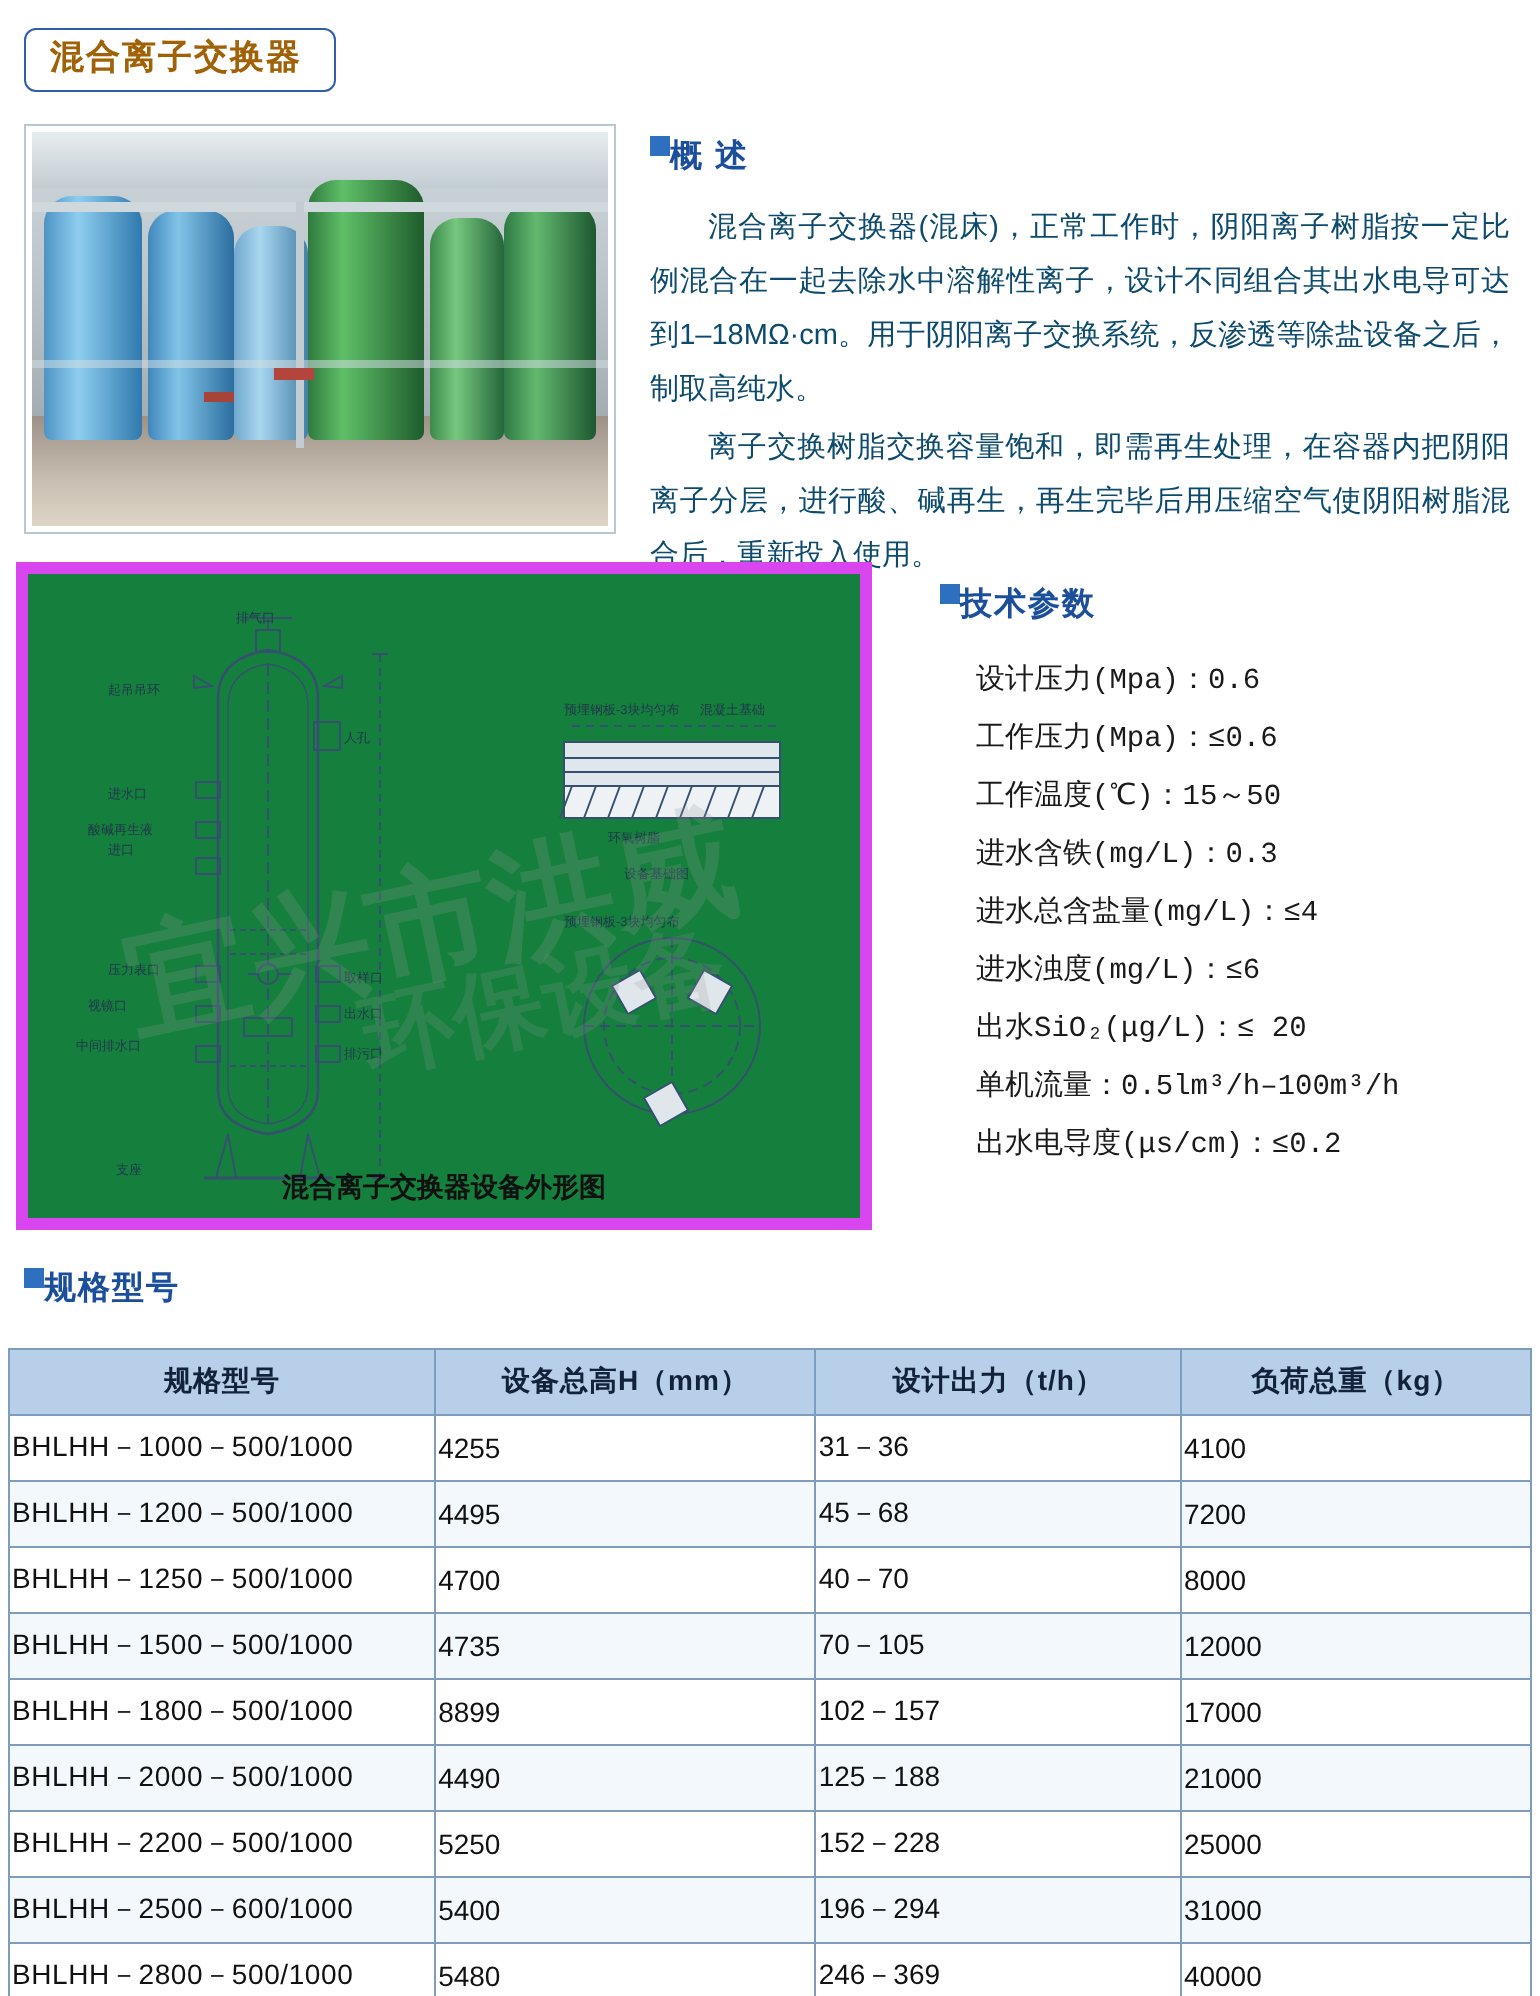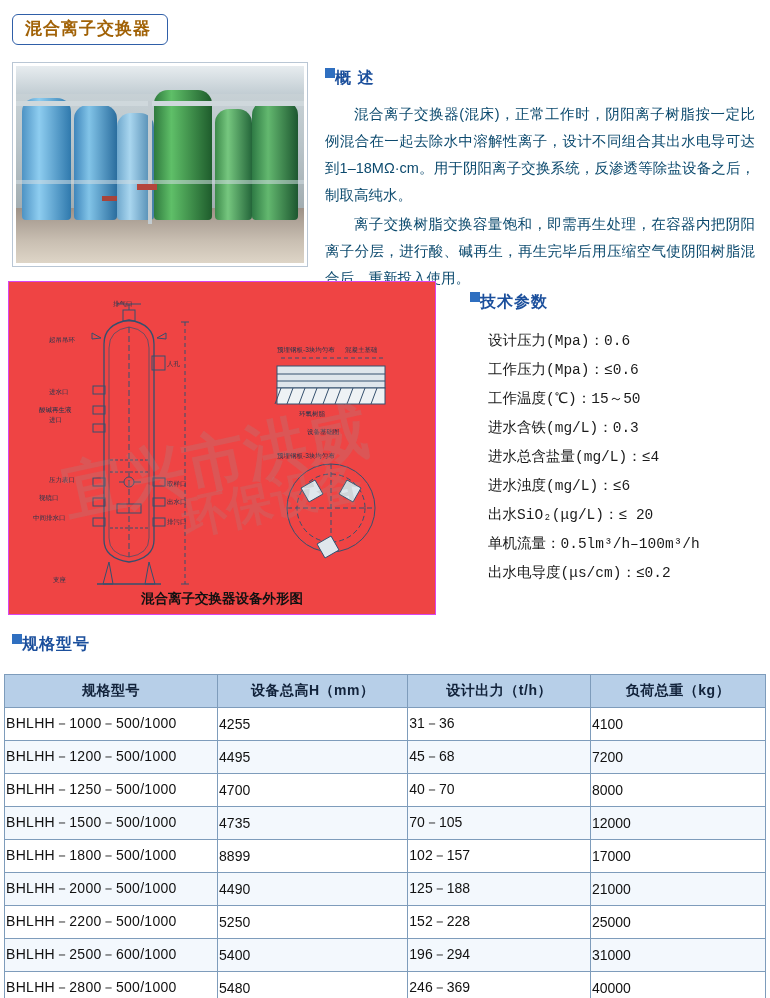--- a/index.html
+++ b/index.html
@@ -113,22 +113,22 @@
   }
   .overview p { margin: 0 0 2px 0; text-indent: 2em; }
 
   
   .drawing-box {
     position: absolute;
     left: 8px;
     top: 281px;
     width: 428px;
     height: 334px;
-    border: 1px solid #d946ef;
-    background: #ef4444;
+    border: 6px solid #d946ef;
+    background: #15803d;
     overflow: hidden;
   }
   .drawing-box svg { display:block; }
   .drawing-caption {
     position: absolute;
     left: 0; bottom: 6px;
     width: 100%;
     text-align: center;
     font-size: 13.5px;
     color: #111;

